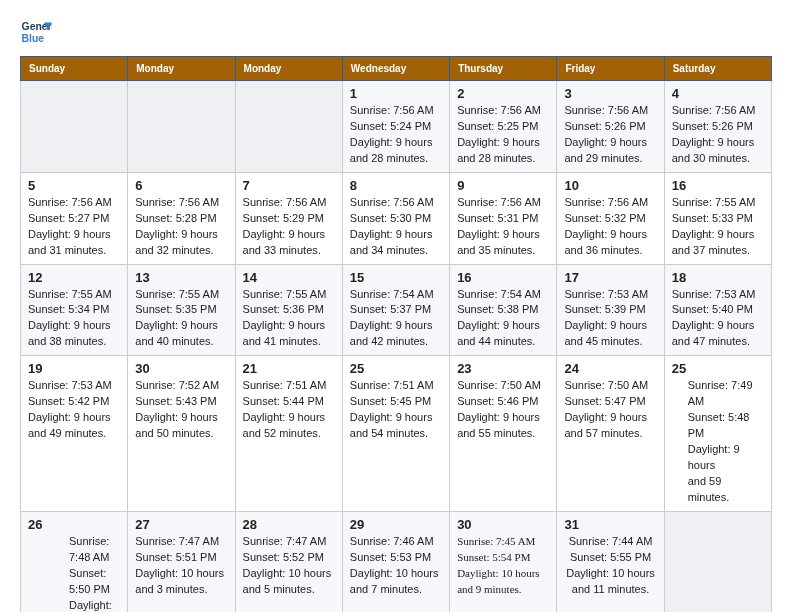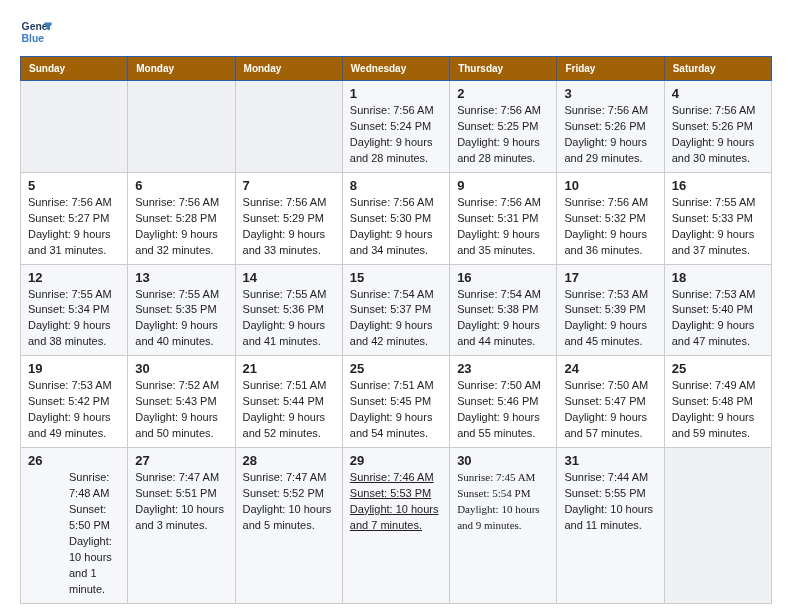--- a/index.html
+++ b/index.html
@@ -291,21 +291,21 @@
           </td>
           <td>
             <div class="day-num">24</div>
             <div class="day-info" style="white-space: pre-line;">Sunrise: 7:50 AM
 Sunset: 5:47 PM
 Daylight: 9 hours
 and 57 minutes.</div>
           </td>
           <td>
             <div class="day-num">25</div>
-            <div class="day-info" style="white-space: pre-line;">Sunrise: 7:49 AM
+            <div class="day-info" style="white-space: pre-line; margin-left: 16px;">Sunrise: 7:49 AM
 Sunset: 5:48 PM
 Daylight: 9 hours
 and 59 minutes.</div>
           </td>
         </tr>
         <tr>
           <td>
             <div class="day-num">26</div>
             <div class="day-info" style="white-space: pre-line; margin-left: 41px;">Sunrise: 7:48 AM
 Sunset: 5:50 PM
@@ -321,35 +321,35 @@
           </td>
           <td>
             <div class="day-num">28</div>
             <div class="day-info" style="white-space: pre-line;">Sunrise: 7:47 AM
 Sunset: 5:52 PM
 Daylight: 10 hours
 and 5 minutes.</div>
           </td>
           <td>
             <div class="day-num">29</div>
-            <div class="day-info" style="white-space: pre-line; text-decoration: underline;">Sunrise: 7:46 AM
+            <div class="day-info" style="white-space: pre-line;">Sunrise: 7:46 AM
 Sunset: 5:53 PM
 Daylight: 10 hours
 and 7 minutes.</div>
           </td>
           <td>
             <div class="day-num">30</div>
             <div class="day-info" style="white-space: pre-line; font-family: Liberation Serif, serif;">Sunrise: 7:45 AM
 Sunset: 5:54 PM
 Daylight: 10 hours
 and 9 minutes.</div>
           </td>
           <td>
             <div class="day-num">31</div>
-            <div class="day-info" style="white-space: pre-line;">Sunrise: 7:44 AM
+            <div class="day-info" style="white-space: pre-line; text-align: center;">Sunrise: 7:44 AM
 Sunset: 5:55 PM
 Daylight: 10 hours
 and 11 minutes.</div>
           </td>
           <td class="empty-cell"></td>
         </tr>
       </tbody>
   </table>
 </div>
 

